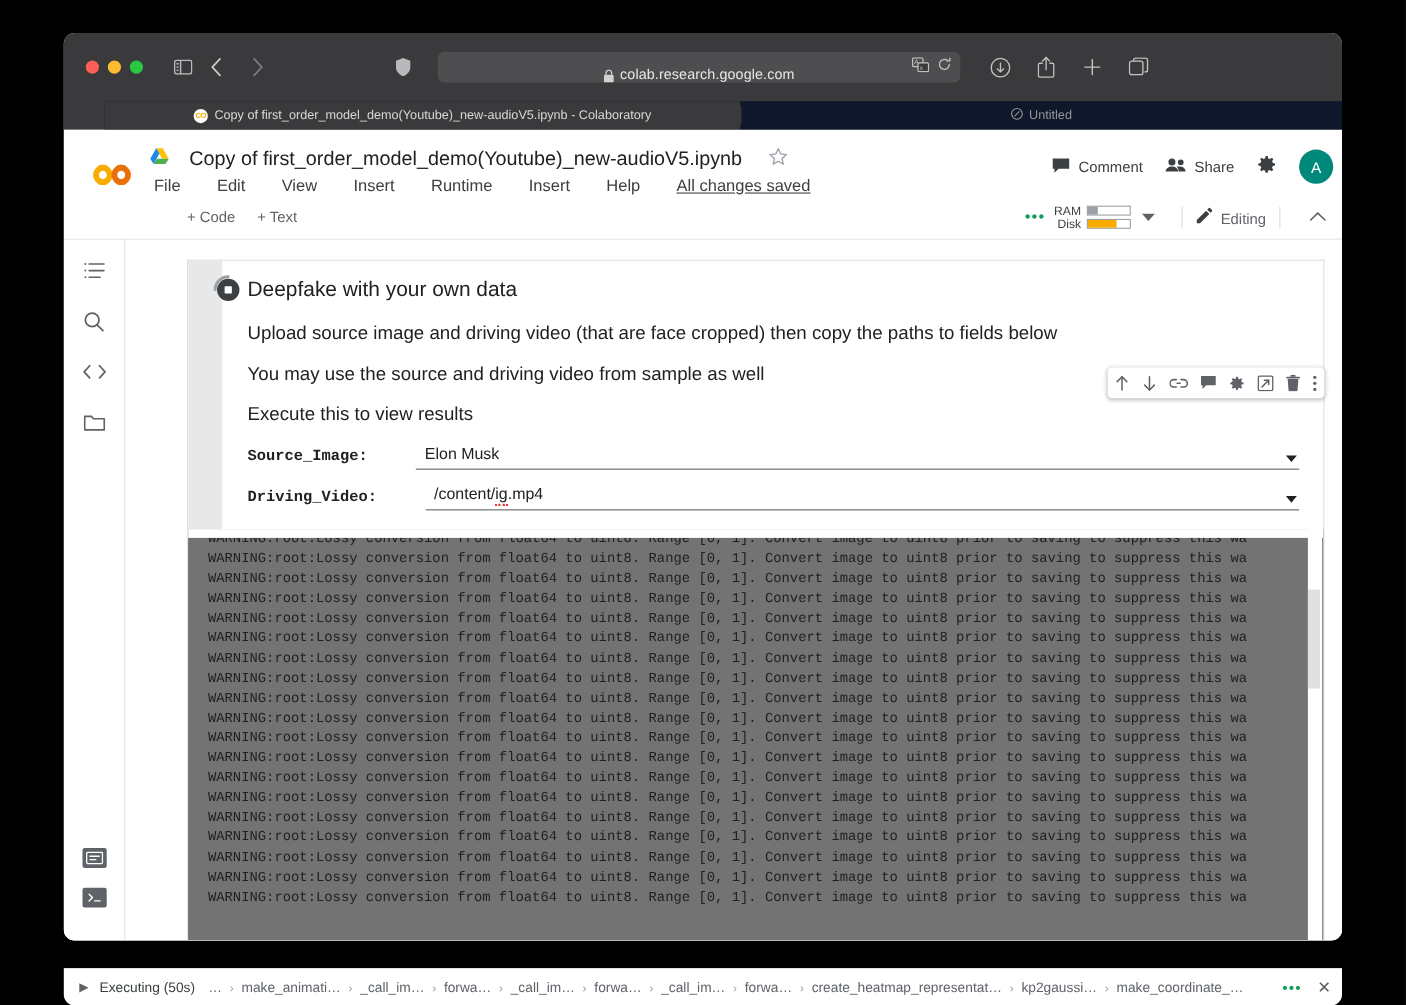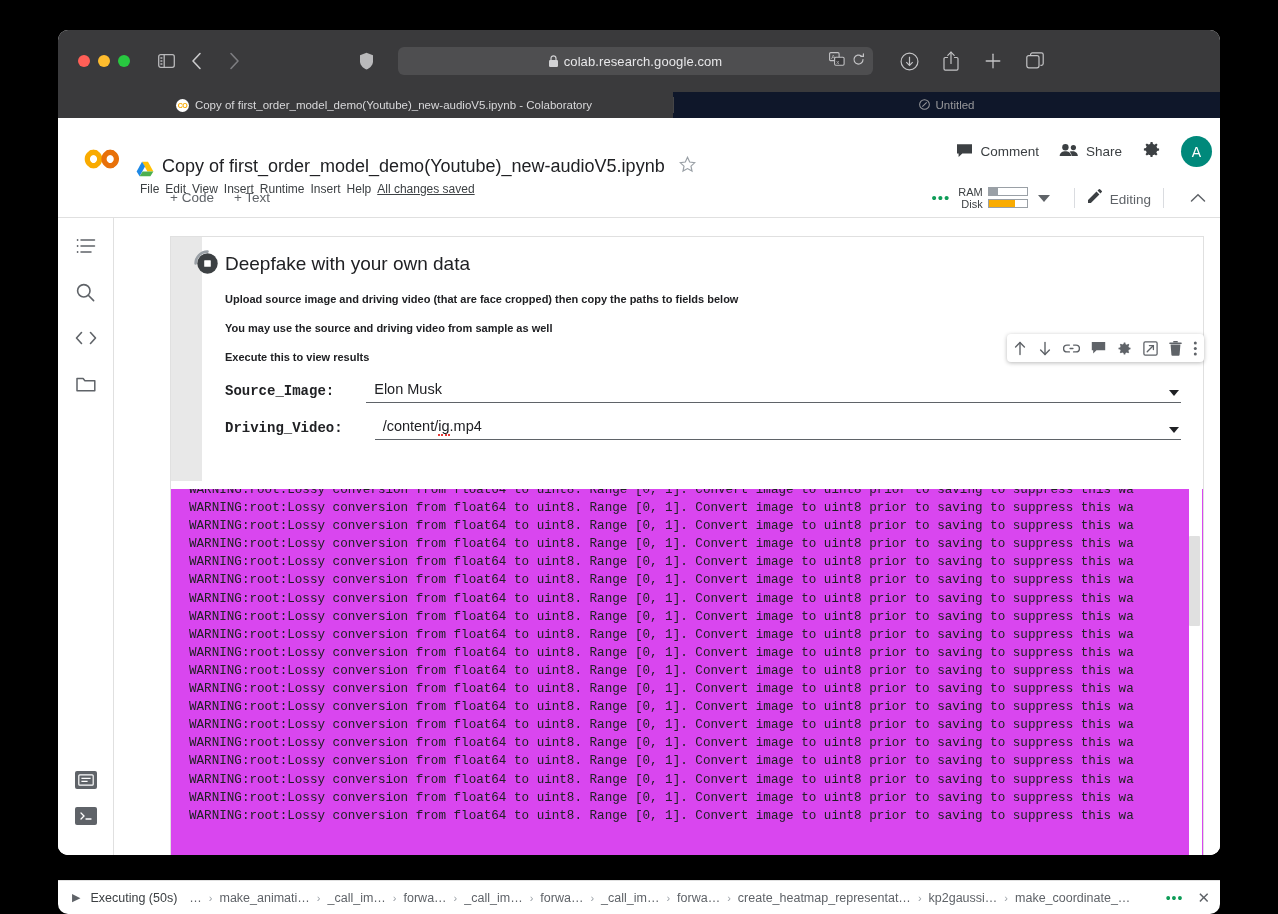--- a/index.html
+++ b/index.html
@@ -50,21 +50,21 @@
   #shield-wrap { margin-left: 104px; }
 
   #addressbar {
     flex: 0 0 auto;
     width: 475px;
     height: 28px;
     background: #4e4e50;
     border-radius: 6px;
     margin-left: 18px;
     display: flex;
-    align-items: center;
+    align-items: flex-end;
     justify-content: center;
     position: relative;
   }
   #url-text {
     color: #e7e7e9;
     font-size: 13px;
     letter-spacing: .1px;
   }
   #lock-icon { margin-right: 6px; display:flex; align-items:center; color:#d2d2d4;}
   #ab-right {
@@ -112,29 +112,29 @@
     padding: 10px 14px 0 14px;
     position: relative;
   }
   #co-logo {
     width: 46px; height: 46px;
     margin: 8px 10px 0 8px;
     flex: 0 0 auto;
     display:flex; align-items:center; justify-content:center;
   }
   #title-block { margin-top: 6px; }
-  #title-row { display: flex; align-items: flex-end; gap: 8px; margin-top: 22px; }
+  #title-row { display: flex; align-items: flex-start; gap: 18px; }
   #drive-icon { width: 18px; height: 16px; }
   #doc-title {
     font-size: 18px; color: #202124; white-space: nowrap;
   }
   #star-icon { color: #9aa0a6; margin-left: 6px; }
   #menubar {
-    display: flex; gap: 6px; margin-top: 5px; margin-left: 4px;
-    font-size: 12px; color: #3c4043;
+    display: flex; gap: 33px; margin-top: 5px; margin-left: 4px;
+    font-size: 15px; color: #3c4043;
   }
   #menubar span { cursor: default; }
   #saved-note { text-decoration: underline; color:#3c4043; }
 
   #header-right {
     position: absolute; right: 8px; top: 18px;
     display: flex; align-items: center; gap: 20px;
   }
   .hdr-btn { display: flex; align-items: center; gap: 7px; font-size: 13.5px; color: #3c4043; }
   #avatar {
@@ -211,53 +211,53 @@
     position: absolute; left: 0; top: 0; width: 31px; height: 244px;
     background: #e8e8e8;
   }
   #run-btn {
     position: absolute; left: 22px; top: 12px;
     width: 29px; height: 29px;
   }
 
   #cell-body { padding: 16px 0 0 54px; }
   #md-title { font-size: 19px; color: #202124; font-weight: 400; margin-bottom: 18px; }
-  .md-p { font-size: 11px; color: #202124; margin-bottom: 17px; font-weight: bold; }
+  .md-p { font-size: 17px; color: #202124; margin-bottom: 17px; }
 
   .form-row {
     display: flex; align-items: flex-end;
     margin-top: 14px; padding-right: 22px; gap: 28px;
   }
   .form-label {
     font-family: "Liberation Mono", monospace;
     font-size: 14px; font-weight: bold; color: #202124;
     white-space: pre; padding-bottom: 4px;
   }
   .form-field {
     flex: 1; position: relative;
     border-bottom: 1px solid #5f6368;
     padding: 0 22px 4px 8px;
-    margin-left: 4px;
+    margin-left: 16px;
   }
   .form-value { font-size: 14.5px; color: #202124; }
   .spellword {
     border-bottom: 2px dotted #e53935;
   }
   .form-caret {
     position: absolute; right: 2px; bottom: 6px;
     width: 0; height: 0;
     border-left: 5px solid transparent;
     border-right: 5px solid transparent;
     border-top: 6px solid #202124;
   }
 
   
   #output {
     position: absolute; left: 0; right: 0; top: 244px; bottom: 0;
-    background: #d946ef; overflow: hidden;
+    background: #737373; overflow: hidden;
     padding-left: 18px;
   }
   .log-line {
     font-family: "Liberation Mono", monospace;
     font-size: 12.6px;
     line-height: 18.1px;
     color: #202124;
     white-space: pre;
   }
   #log-fade-top {

